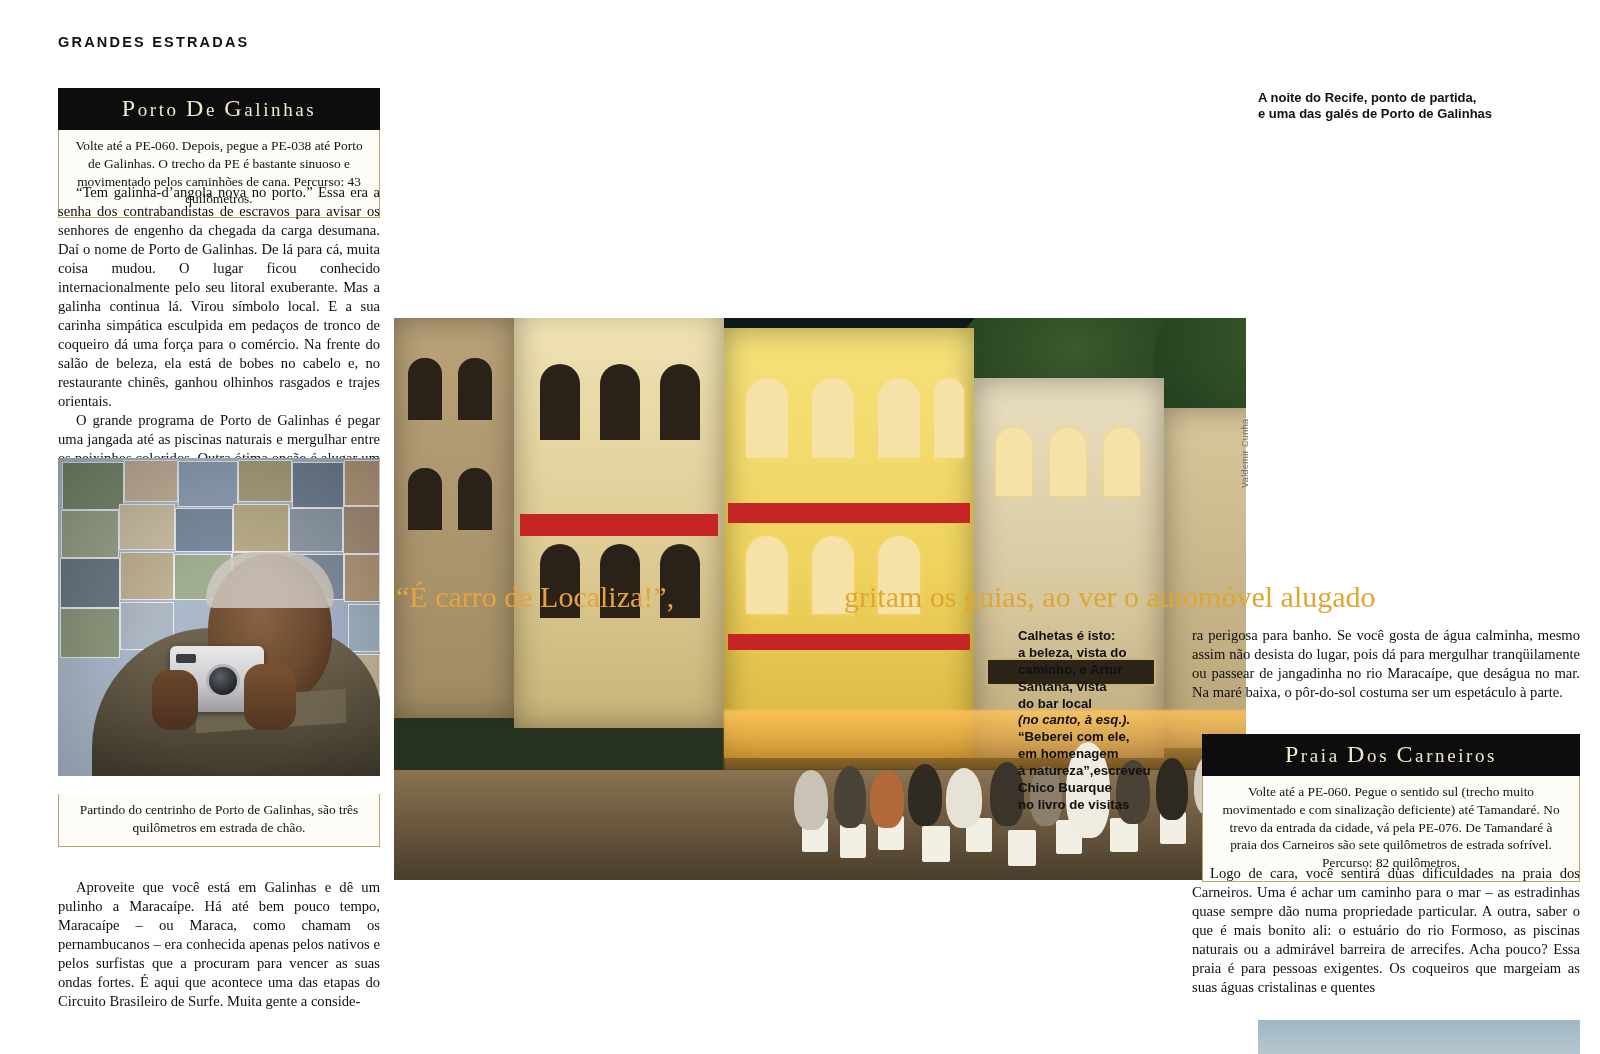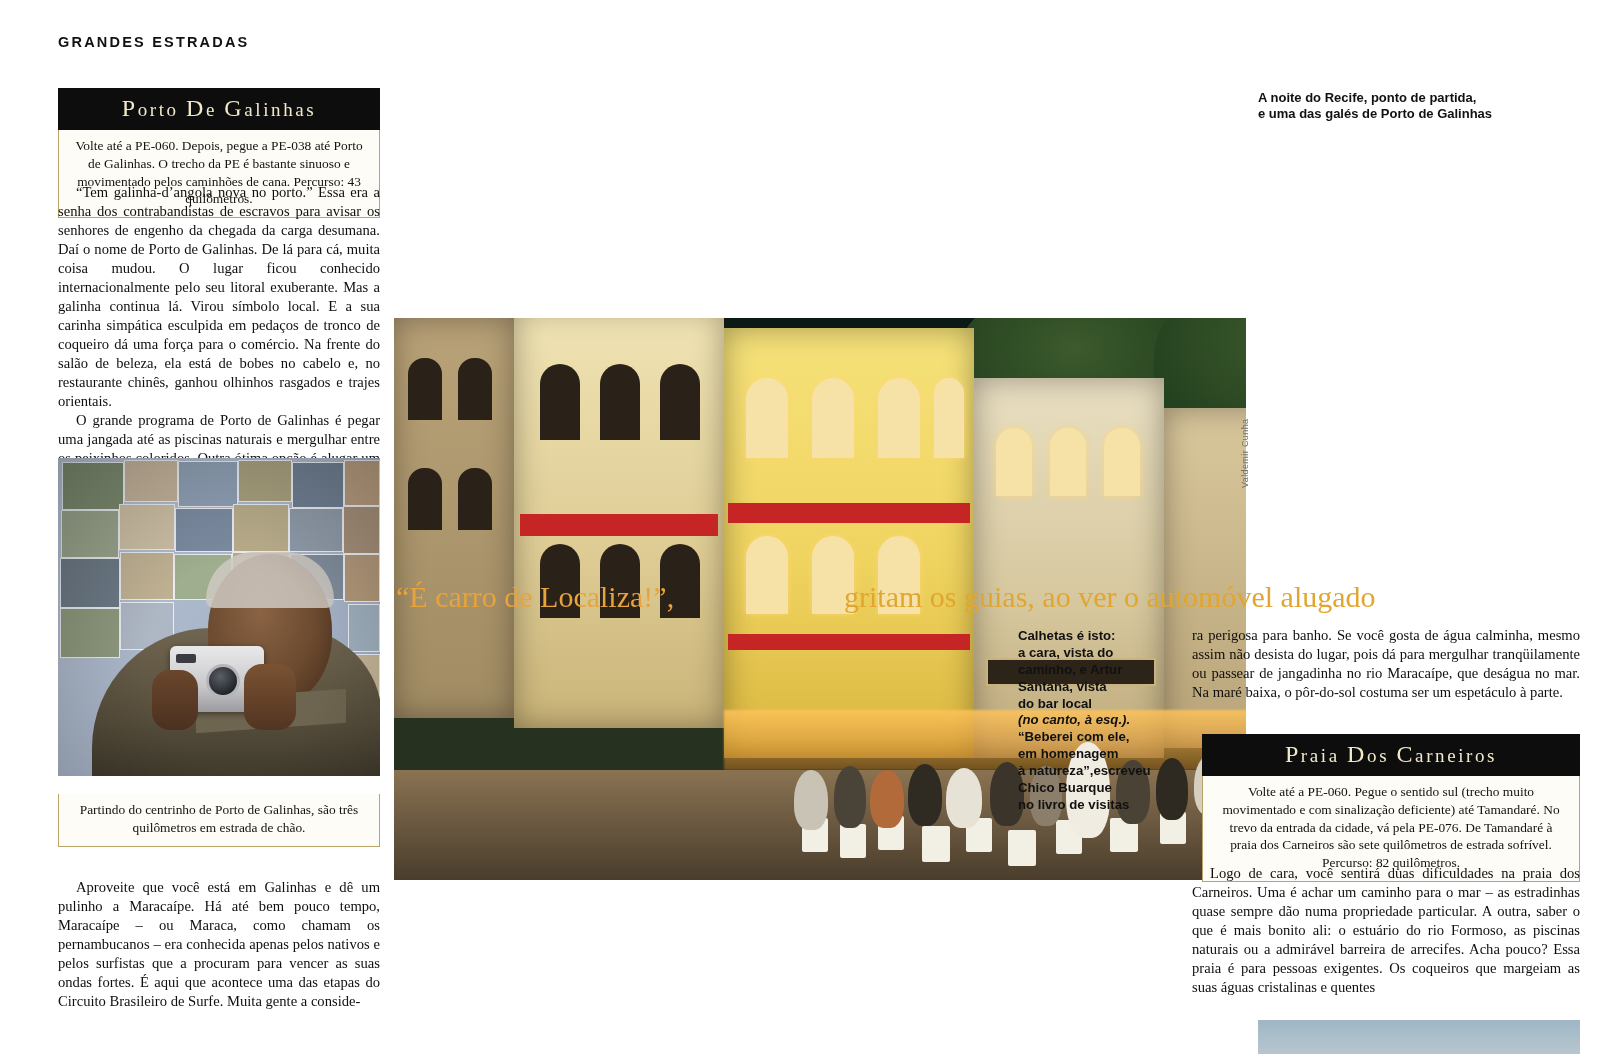--- a/index.html
+++ b/index.html
@@ -268,21 +268,21 @@
     <div class="lagoon-sky"></div>
 
   </div>
   <div class="abs credit vcredit" style="left:1250px;top:478px;">Valdemir Cunha</div>
 
   <div class="abs pull" style="left:396px;top:580px;">“É carro de Localiza!”,</div>
   <div class="abs pull b" style="left:834px;top:580px;margin-left:10px;">gritam os guias, ao ver o automóvel alugado</div>
 
   <div class="abs caption-serif" style="left:1018px;top:628px;width:160px;">
     <div>Calhetas é isto:</div>
-    <div>a cara, vista do</div>
+    <div>a beleza, vista do</div>
     <div>caminho, e Artur</div>
     <div>Santana, vista</div>
     <div>do bar local</div>
     <div style="font-style:italic;">(no canto, à esq.).</div>
     <div>“Beberei com ele,</div>
     <div>em homenagem</div>
     <div>à natureza”,escreveu</div>
     <div>Chico Buarque</div>
     <div>no livro de visitas</div>
   </div>

